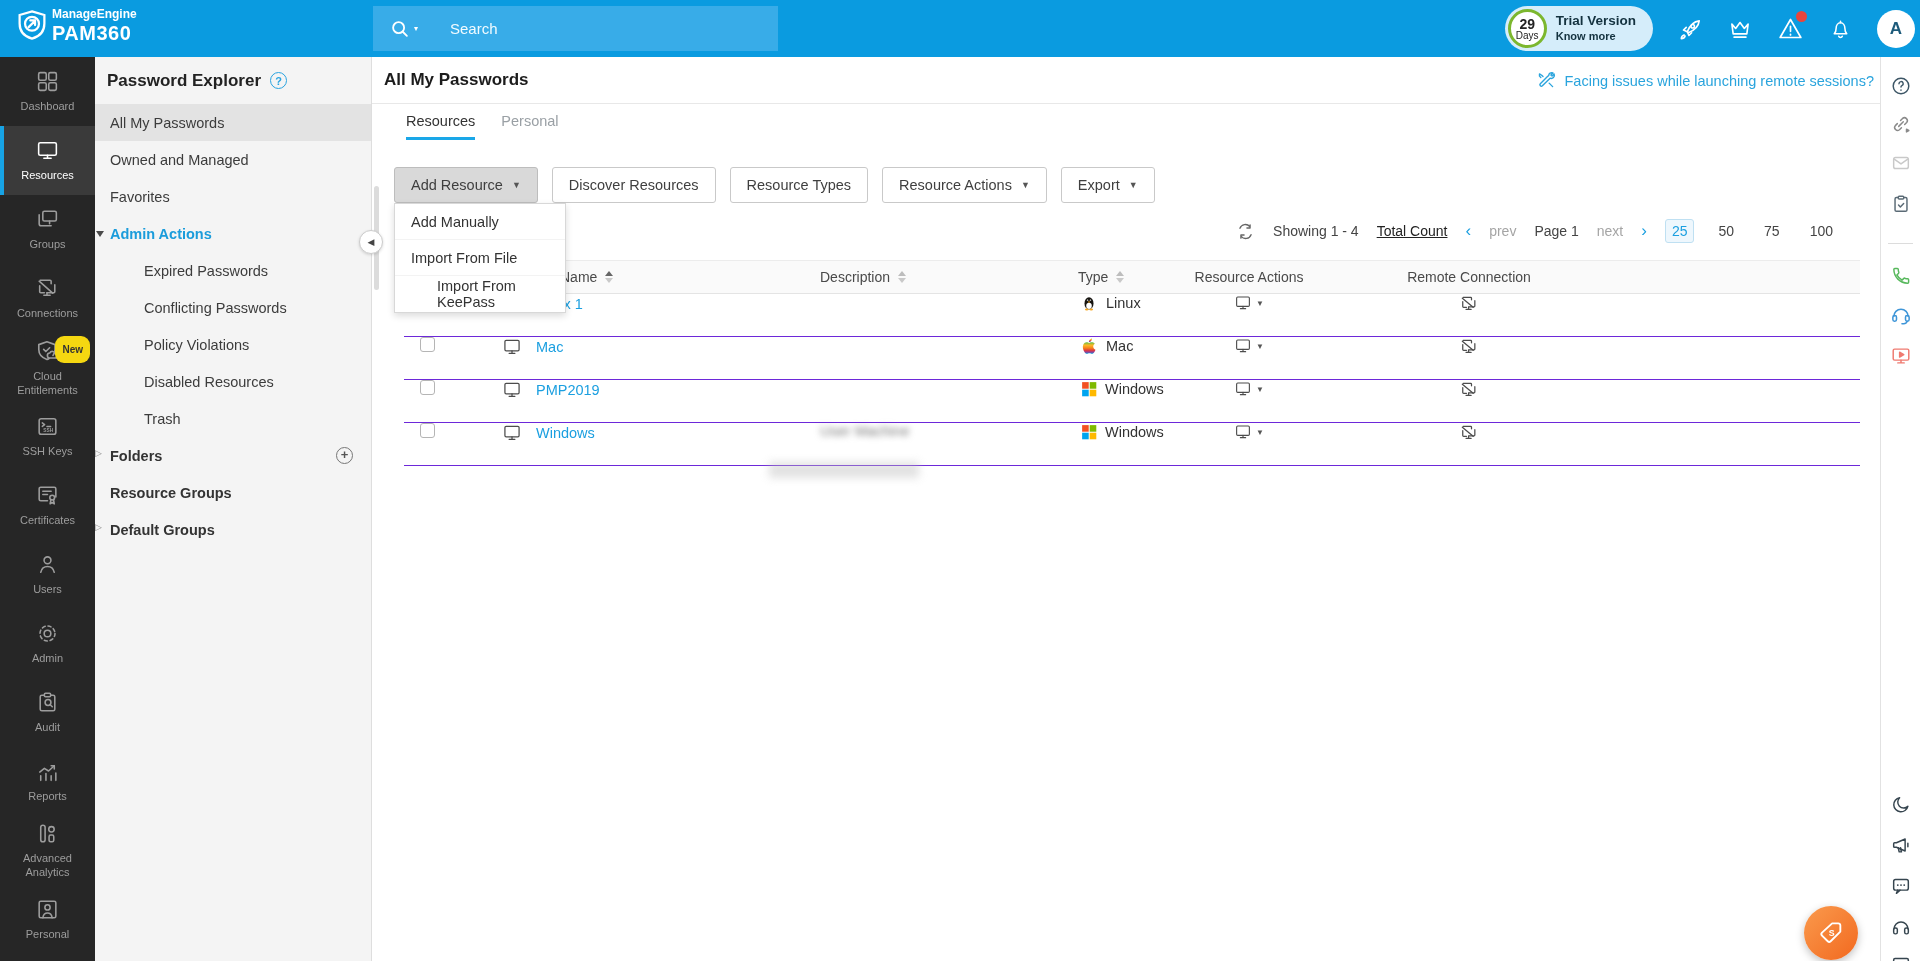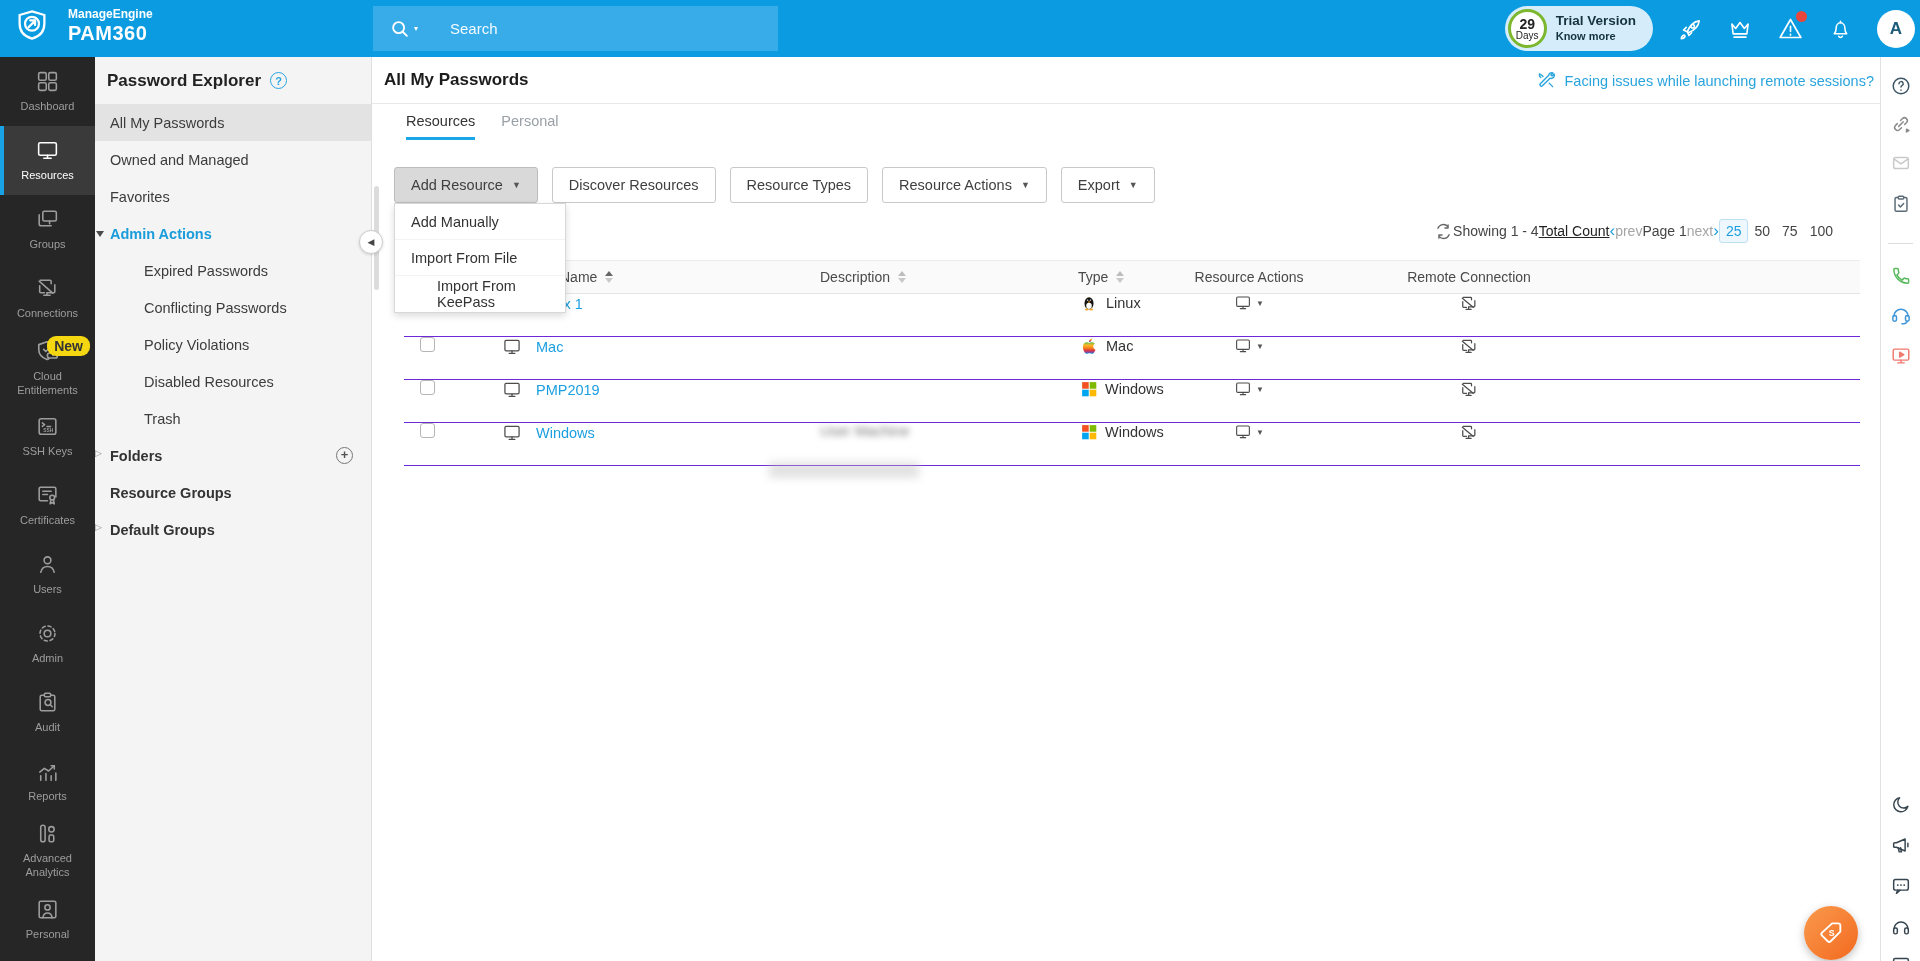--- a/index.html
+++ b/index.html
@@ -1,21 +1,21 @@
 <!DOCTYPE html>
 <html><head>
 <meta charset="utf-8">
 <style>
   * { margin:0; padding:0; box-sizing:border-box; }
   html,body { width:1920px; height:961px; overflow:hidden; font-family:"Liberation Sans","DejaVu Sans",sans-serif; background:#fff; }
   svg { display:block; }
 
   
   #header { position:absolute; left:0; top:0; width:1920px; height:57px; background:#0a9be0; z-index:50; }
-  #logo { position:absolute; left:14px; top:8px; display:flex; align-items:center; gap:18px; color:#fff; }
+  #logo { position:absolute; left:14px; top:8px; display:flex; align-items:center; gap:2px; color:#fff; }
   #logo .l1 { font-size:12px; font-weight:700; line-height:1.1; }
   #logo .l2 { font-size:20px; font-weight:700; letter-spacing:.5px; line-height:1.1; }
   #searchbox { position:absolute; left:373px; top:6px; width:405px; height:45px; background:#38ace8; display:flex; align-items:center; gap:10px; padding-left:16px; color:#fff; cursor:text; }
   #searchbox .ph { font-size:15px; color:#f2fbff; margin-left:22px; }
   #hdr-right { position:absolute; right:5px; top:0; height:57px; display:flex; align-items:center; gap:24px; }
   #trial-pill { display:flex; align-items:center; gap:9px; background:#d5edfa; border-radius:23px; height:45px; padding:3px 17px 3px 3px; cursor:pointer; }
   #trial-circle { width:39px; height:39px; border-radius:50%; background:#fff; border:3px solid #7cb72e; display:flex; flex-direction:column; align-items:center; justify-content:center; line-height:1; }
   #trial-circle .n { font-size:14px; font-weight:700; color:#222; }
   #trial-circle .d { font-size:10px; color:#222; }
   #trial-text { display:flex; flex-direction:column; line-height:1.25; }
@@ -25,21 +25,21 @@
   .hdr-ic svg { stroke:#fff; fill:none; stroke-width:1.5; stroke-linecap:round; stroke-linejoin:round; }
   .red-dot { position:absolute; right:-3px; top:-4px; width:11px; height:11px; border-radius:50%; background:#e8453c; }
   #avatar { width:38px; height:38px; border-radius:50%; background:#fff; color:#1c5a7a; font-size:17px; font-weight:700; display:flex; align-items:center; justify-content:center; cursor:pointer; }
 
   
   #nav { position:absolute; left:0; top:57px; bottom:0; width:95px; background:#262626; z-index:40; }
   .nav-item { position:relative; height:69px; display:flex; flex-direction:column; align-items:center; justify-content:center; gap:6px; color:#9d9d9d; cursor:pointer; border-left:4px solid transparent; padding-right:4px; }
   .nav-item .lbl { font-size:11px; text-align:center; line-height:1.25; }
   .nav-item svg { stroke:currentColor; fill:none; stroke-width:1.5; stroke-linecap:round; stroke-linejoin:round; }
   .nav-item.active { background:#3a3a3a; border-left-color:#17a3e5; color:#fff; }
-  .badge-new { position:absolute; top:3px; right:5px; background:#f5d711; color:#333; font-size:14px; font-weight:700; padding:2px 7px; border-radius:9px; }
+  .badge-new { position:absolute; top:3px; right:5px; background:#f5d711; color:#333; font-size:10px; font-weight:700; padding:8px 7px; border-radius:9px; }
 
   
   #explorer { position:absolute; left:81px; top:57px; bottom:0; width:291px; background:#f4f4f4; border-right:1px solid #dedede; z-index:30; }
   #exp-title { height:47px; display:flex; align-items:center; gap:9px; padding-left:26px; font-size:17px; font-weight:700; color:#222; }
   .qmark { width:17px; height:17px; border-radius:50%; border:1.5px solid #29a3e0; color:#29a3e0; font-size:11px; font-weight:700; display:flex; align-items:center; justify-content:center; cursor:pointer; }
   .exp-item { position:relative; height:37px; display:flex; align-items:center; padding-left:29px; font-size:14.5px; color:#3c3c3c; cursor:pointer; }
   .exp-item.sel { background:#e3e3e3; }
   .exp-item.child { padding-left:63px; }
   .exp-item.accent { color:#1b9cdb; font-weight:700; }
   .exp-item.semibold { font-weight:700; color:#333; }
@@ -58,21 +58,21 @@
   #tabs { position:absolute; left:34px; top:56px; display:flex; gap:26px; }
   .tab { font-size:14.5px; color:#9aa0a5; padding-bottom:8px; cursor:pointer; }
   .tab.active { color:#333; border-bottom:3px solid #1aa7e8; }
   #toolbar { position:absolute; left:22px; top:110px; display:flex; gap:14px; }
   .btn { height:36px; display:flex; align-items:center; gap:9px; padding:0 16px; background:#fff; border:1px solid #c9c9c9; border-radius:3px; font-size:14.5px; color:#3f3f3f; cursor:pointer; }
   .btn.pressed { background:#d9d9d9; border-color:#bdbdbd; }
   .caret { font-size:9px; color:#555; }
   #dropdown { position:absolute; left:22px; top:146px; width:172px; background:#fff; border:1px solid #d8d8d8; box-shadow:0 3px 7px rgba(0,0,0,.14); z-index:20; }
   .dd-item { height:36px; display:flex; align-items:center; padding-left:16px; font-size:14.5px; color:#333; cursor:pointer; border-bottom:1px solid #f3f3f3; }
   .dd-item:last-child { border-bottom:none;margin-left:26px; }
-  #pagination { position:absolute; top:162px; right:41px; display:flex; align-items:center; gap:0; font-size:14px; color:#444; }
+  #pagination { position:absolute; top:162px; right:41px; display:flex; align-items:center; gap:18px; font-size:14px; color:#444; }
   #pagination .refresh { cursor:pointer; }
   #pagination .refresh svg { stroke:#666; fill:none; stroke-width:1.7; stroke-linecap:round; stroke-linejoin:round; }
   #pagination .u { text-decoration:underline; color:#222; cursor:pointer; }
   #pagination .chev { color:#1b9fe0; font-size:17px; cursor:pointer; }
   #pagination .dim { color:#a5a5a5; cursor:pointer; }
   #pagination .size { cursor:pointer; padding:3px 6px; }
   #pagination .size.on { color:#1b9fe0; background:#eef7fd; border:1px solid #bfe0f2; border-radius:3px; }
 
   
   #table { position:absolute; left:32px; top:203px; width:1456px; }

